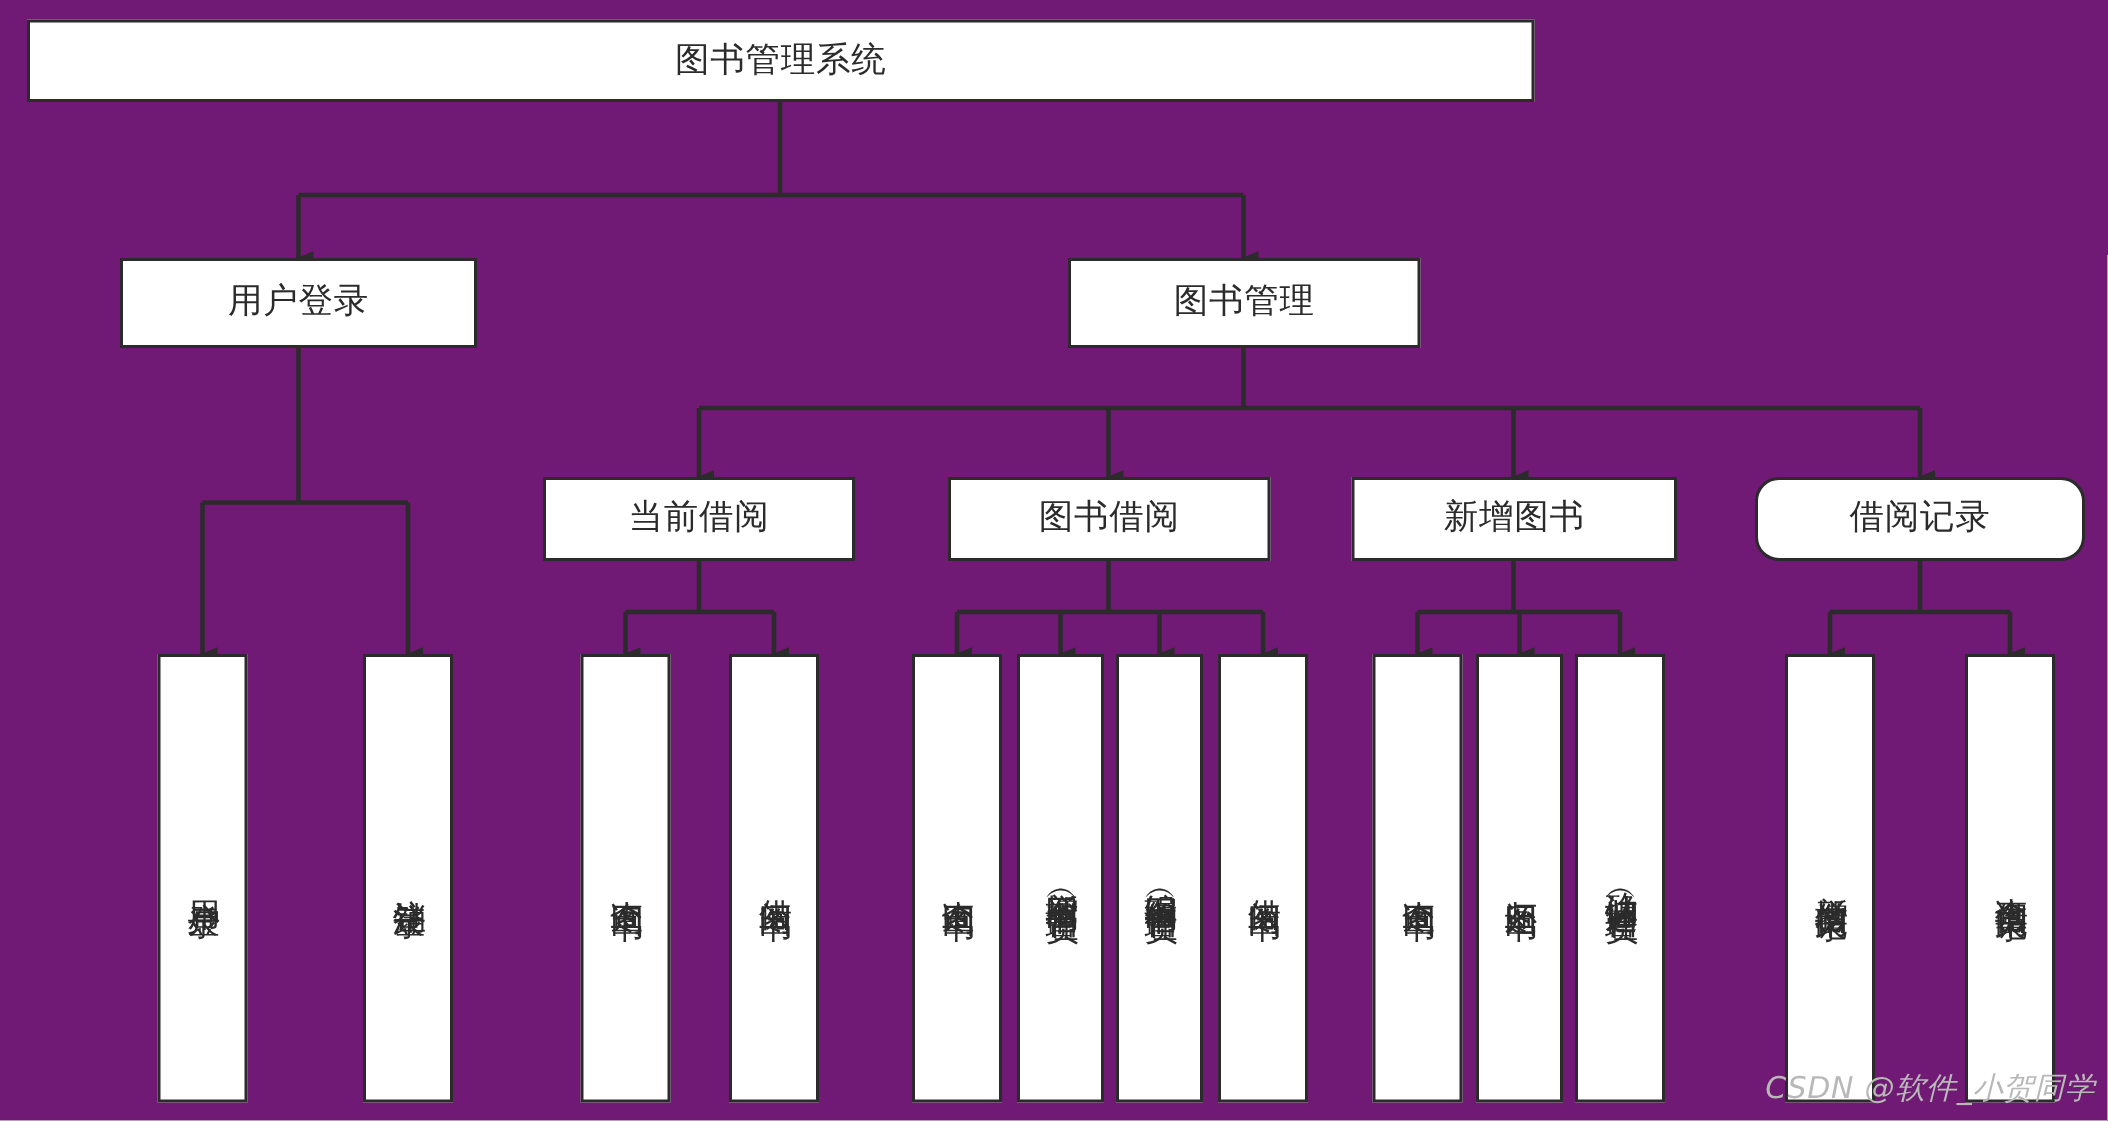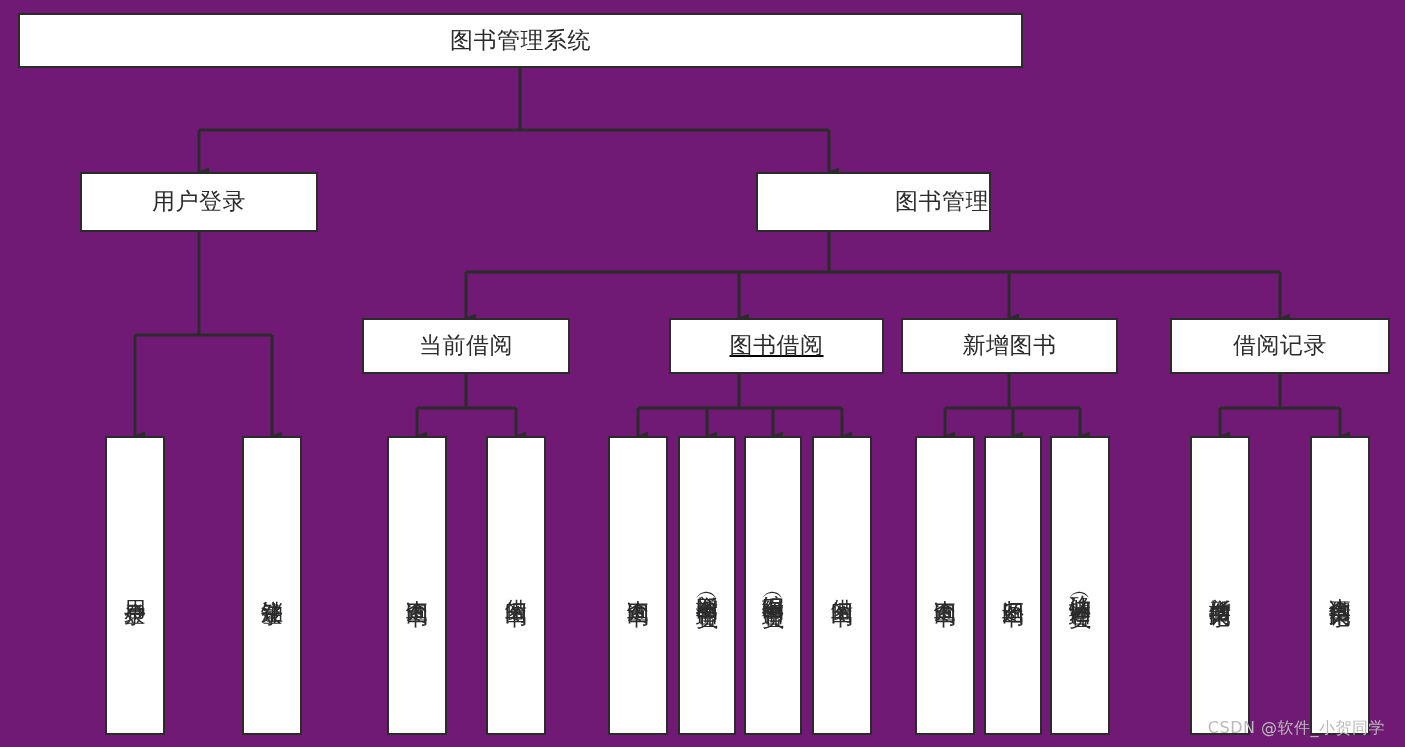--- a/index.html
+++ b/index.html
@@ -49,27 +49,28 @@
   }
   .node.vertical .node-label {
     writing-mode: vertical-rl;
     text-orientation: upright;
     font-size: 22px;
     letter-spacing: 2px;
     line-height: 1;
   }
   .watermark {
     position: absolute;
-    right: 20px;
+    right: 8px;
     bottom: 8px;
-    font-size: 16px;
+    font-size: 20px;
     color: #b8b8b8;
     letter-spacing: 0.5px;
     user-select: none;
     white-space: nowrap;
+    font-style: italic;
   }
 </style>
 </head>
 <body>
 
 <div id="diagram-root">
 
   <svg id="connectors" viewBox="0 0 1405 747" xmlns="http://www.w3.org/2000/svg">
     <defs>
       <marker id="arrowhead" markerWidth="9" markerHeight="11" refX="4.5" refY="10" orient="auto" markerUnits="userSpaceOnUse">
@@ -113,33 +114,33 @@
       </g>
   </svg>
 
   <div id="nodes-layer">
       <div class="node horizontal" style="left: 18px; top: 13px; width: 1005px; height: 55px;">
         <span class="node-label">图书管理系统</span>
       </div>
       <div class="node horizontal" style="left: 80px; top: 172px; width: 238px; height: 60px;">
         <span class="node-label">用户登录</span>
       </div>
-      <div class="node horizontal" style="left: 756px; top: 172px; width: 235px; height: 60px; justify-content: flex-end;">
+      <div class="node horizontal" style="left: 712px; top: 172px; width: 235px; height: 60px;">
         <span class="node-label">图书管理</span>
       </div>
       <div class="node horizontal" style="left: 362px; top: 318px; width: 208px; height: 56px;">
         <span class="node-label">当前借阅</span>
       </div>
-      <div class="node horizontal" style="left: 669px; top: 318px; width: 215px; height: 56px; text-decoration: underline;">
+      <div class="node horizontal" style="left: 632px; top: 318px; width: 215px; height: 56px;">
         <span class="node-label">图书借阅</span>
       </div>
       <div class="node horizontal" style="left: 901px; top: 318px; width: 217px; height: 56px;">
         <span class="node-label">新增图书</span>
       </div>
-      <div class="node horizontal" style="left: 1170px; top: 318px; width: 220px; height: 56px;">
+      <div class="node horizontal" style="left: 1170px; top: 318px; width: 220px; height: 56px; border-radius: 16px;">
         <span class="node-label">借阅记录</span>
       </div>
       <div class="node vertical" style="left: 105px; top: 436px; width: 60px; height: 299px;">
         <span class="node-label">用户登录</span>
       </div>
       <div class="node vertical" style="left: 242px; top: 436px; width: 60px; height: 299px;">
         <span class="node-label">注销登录</span>
       </div>
       <div class="node vertical" style="left: 387px; top: 436px; width: 60px; height: 299px;">
         <span class="node-label">查询图书</span>

